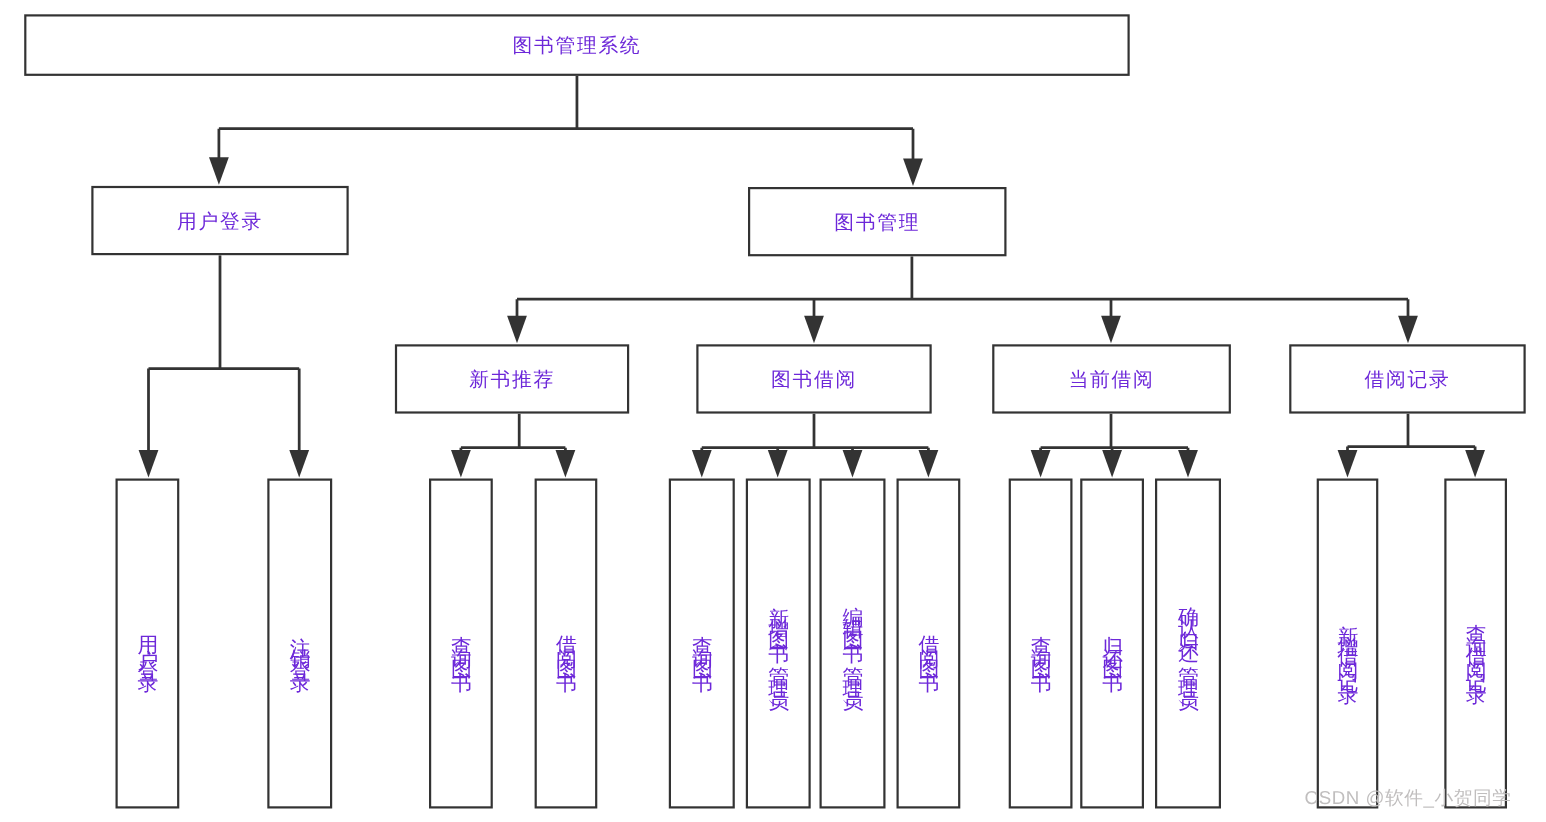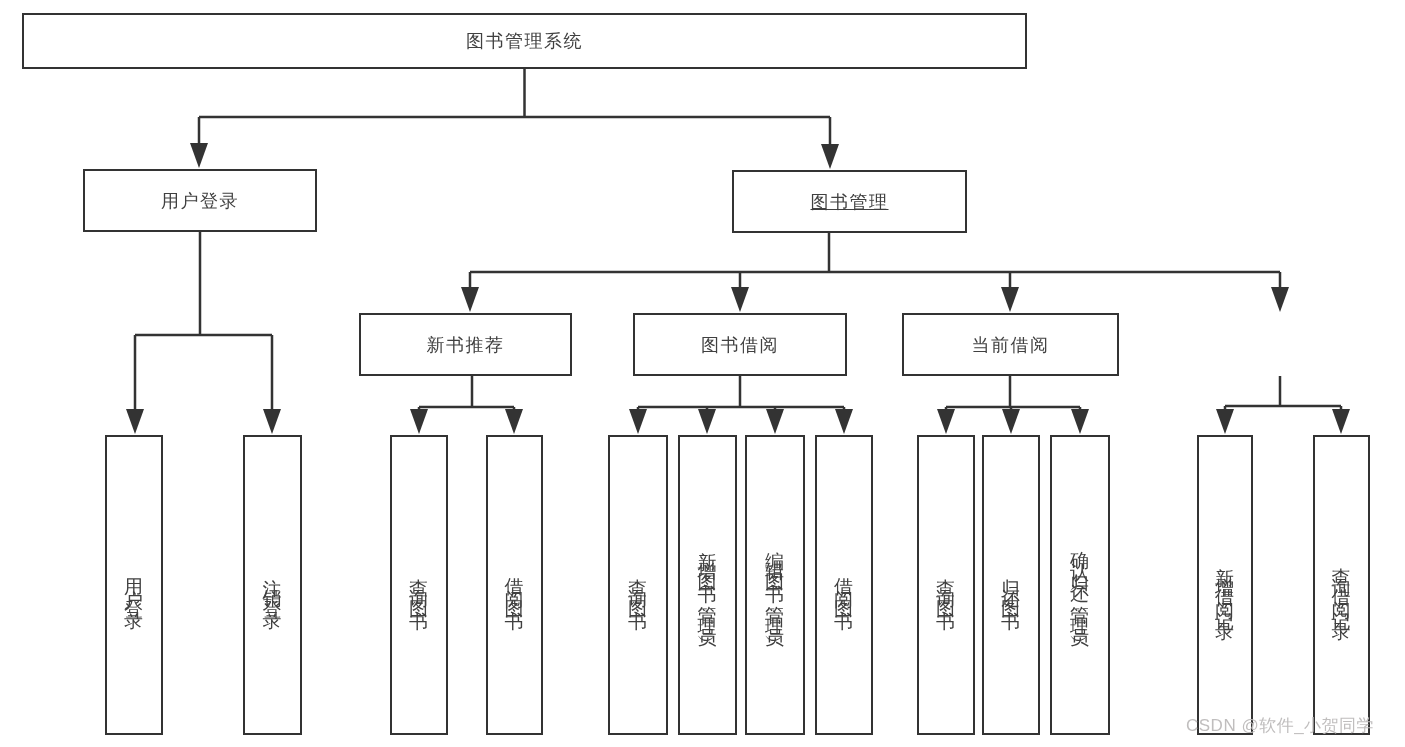--- a/index.html
+++ b/index.html
@@ -23,21 +23,21 @@
     height: 747px;
   }
   .box {
     position: absolute;
     box-sizing: border-box;
     border: 2.5px solid #333333;
     background: #ffffff;
     display: flex;
     align-items: center;
     justify-content: center;
-    color: #404040;
+    color: #6d28d9;
     z-index: 2;
   }
   .h {
     font-size: 18px;
     letter-spacing: 1.5px;
     white-space: nowrap;
   }
   .v {
     writing-mode: vertical-rl;
     text-orientation: mixed;
@@ -117,25 +117,26 @@
       <polygon points="1002,409 1020,409 1011,434"></polygon>
       <polygon points="1071,409 1089,409 1080,434"></polygon>
       <polygon points="1216,409 1234,409 1225,434"></polygon>
       <polygon points="1332,409 1350,409 1341,434"></polygon>
     </g>
   </svg>
 
   <div class="box h" style="left:22px; top:13px; width:1005px; height:56px;">图书管理系统</div>
 
   <div class="box h" style="left:83px; top:169px; width:234px; height:63px;">用户登录</div>
-  <div class="box h" style="left:732px; top:170px; width:235px; height:63px;text-decoration:underline;">图书管理</div>
+  <div class="box h" style="left:680px; top:170px; width:235px; height:63px;">图书管理</div>
 
   <div class="box h" style="left:359px; top:313px; width:213px; height:63px;">新书推荐</div>
   <div class="box h" style="left:902px; top:313px; width:217px; height:63px;">当前借阅</div>
   <div class="box h" style="left:633px; top:313px; width:214px; height:63px;">图书借阅</div>
+  <div class="box h" style="left:1172px; top:313px; width:215px; height:63px;">借阅记录</div>
 
   <div class="box v" style="left:105px; top:435px; width:58px; height:300px;">用户登录</div>
   <div class="box v" style="left:243px; top:435px; width:59px; height:300px;">注销登录</div>
 
   <div class="box v" style="left:390px; top:435px; width:58px; height:300px;">查询图书</div>
   <div class="box v" style="left:486px; top:435px; width:57px; height:300px;">借阅图书</div>
 
   <div class="box v" style="left:608px; top:435px; width:60px; height:300px;">查询图书</div>
   <div class="box v" style="left:678px; top:435px; width:59px; height:300px;">新增图书（管理员）</div>
   <div class="box v" style="left:745px; top:435px; width:60px; height:300px;">编辑图书（管理员）</div>

